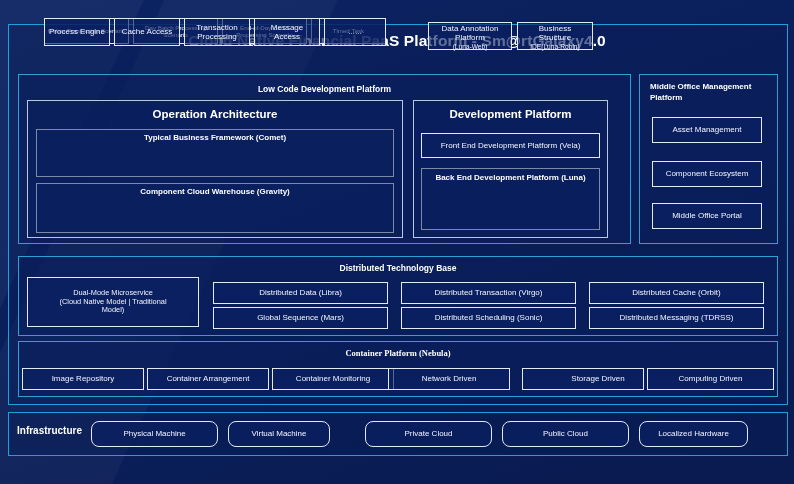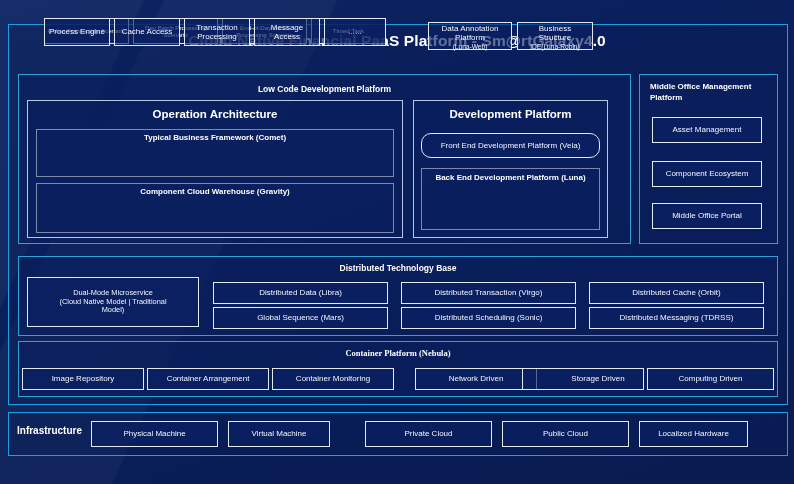--- a/index.html
+++ b/index.html
@@ -71,21 +71,21 @@
   #tbf-title{top:3px;font-size:8px;}
   .tbf-chip{top:18px;height:26px;font-size:6.2px;}
 
   #ccw{left:36px;top:183px;width:358px;height:50px;}
   #ccw-title{top:3px;font-size:8px;}
   .ccw-chip{top:18px;height:28px;font-size:8px;}
 
   
   #devplat{left:413px;top:100px;width:195px;height:138px;}
   #devplat-title{top:7px;font-size:11.5px;}
-  #frontend{left:421px;top:133px;width:179px;height:25px;font-size:8px;border-radius:10px;}
+  #frontend{left:421px;top:133px;width:179px;height:25px;font-size:8px;}
   #backend{left:421px;top:168px;width:179px;height:62px;}
   #backend-title{top:4px;font-size:8px;}
   .be-chip{top:22px;height:28px;font-size:8px;flex-direction:column;justify-content:flex-start;padding-top:1px;}
   .be-chip .l3{font-size:6.6px;}
 
   
   #middleoffice{left:639px;top:74px;width:139px;height:170px;border-color:#2f9fd8;}
   #mo-title{
     position:absolute;left:650px;top:82px;width:118px;
     font-size:8px;font-weight:bold;line-height:1.35;text-align:left;color:#ffffff;
@@ -102,21 +102,21 @@
   #cplat{left:18px;top:341px;width:760px;height:56px;border-color:#2f9fd8;font-family:Liberation Serif, serif;}
   #cplat-title{top:6px;font-size:8.5px;}
   .cp-chip{top:368px;height:22px;font-size:8px;}
 
   
   #infra{left:8px;top:412px;width:780px;height:44px;border-color:#1e9fe0;}
   #infra-label{
     position:absolute;left:17px;top:425px;width:80px;
     font-size:10px;font-weight:bold;text-align:left;color:#ffffff;
   }
-  .inf-chip{top:421px;height:26px;font-size:8px;}
+  .inf-chip{top:421px;height:26px;font-size:8px;border-radius:8px;}
 </style>
 </head>
 <body>
 
 <div id="stage">
 
   <div class="frame-cyan" id="main-frame"></div>
 
   <div id="page-title">Cloud Native Financial PaaS Platform - Sm@rtGalaxy4.0</div>
 
@@ -186,21 +186,21 @@
   <div class="chip dtb-chip" style="left:213px;top:307px;width:175px;">Global Sequence (Mars)</div>
   <div class="chip dtb-chip" style="left:401px;top:307px;width:175px;">Distributed Scheduling (Sonic)</div>
   <div class="chip dtb-chip" style="left:589px;top:307px;width:175px;">Distributed Messaging (TDRSS)</div>
 
   <div class="panel-lt" id="cplat">
     <div class="sect-title" id="cplat-title">Container Platform (Nebula)</div>
   </div>
   <div class="chip cp-chip" style="left:22px;width:122px;">Image Repository</div>
   <div class="chip cp-chip" style="left:147px;width:122px;">Container Arrangement</div>
   <div class="chip cp-chip" style="left:272px;width:122px;">Container Monitoring</div>
-  <div class="chip cp-chip" style="left:415px;width:122px;">Network Driven</div>
+  <div class="chip cp-chip" style="left:388px;width:122px;">Network Driven</div>
   <div class="chip cp-chip" style="left:522px;width:122px;padding-left:32px;">Storage Driven</div>
   <div class="chip cp-chip" style="left:647px;width:127px;">Computing Driven</div>
 
   <div class="frame-cyan" id="infra"></div>
   <div id="infra-label">Infrastructure</div>
   <div class="chip inf-chip" style="left:91px;width:127px;">Physical Machine</div>
   <div class="chip inf-chip" style="left:228px;width:102px;">Virtual Machine</div>
   <div class="chip inf-chip" style="left:365px;width:127px;">Private Cloud</div>
   <div class="chip inf-chip" style="left:502px;width:127px;">Public Cloud</div>
   <div class="chip inf-chip" style="left:639px;width:109px;">Localized Hardware</div>

